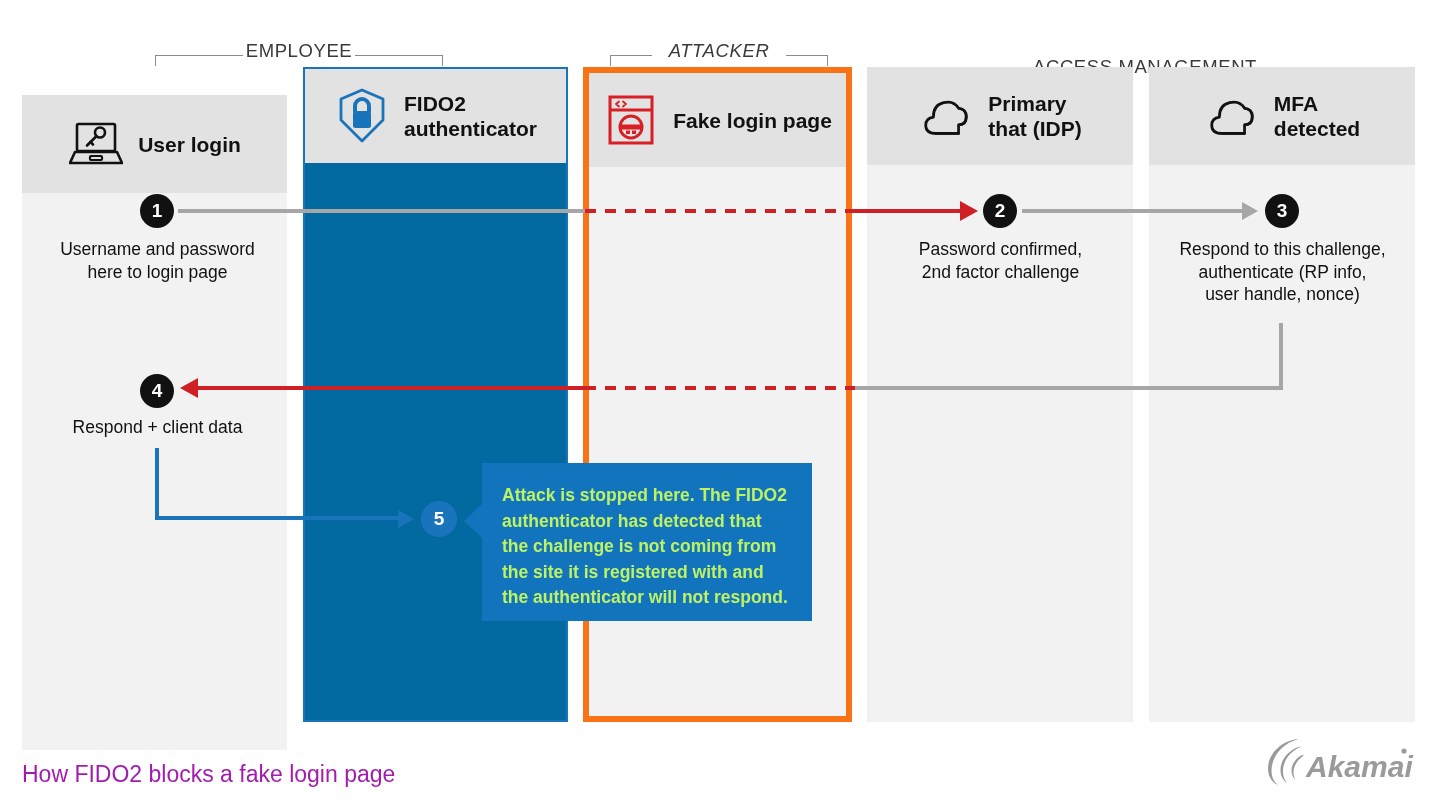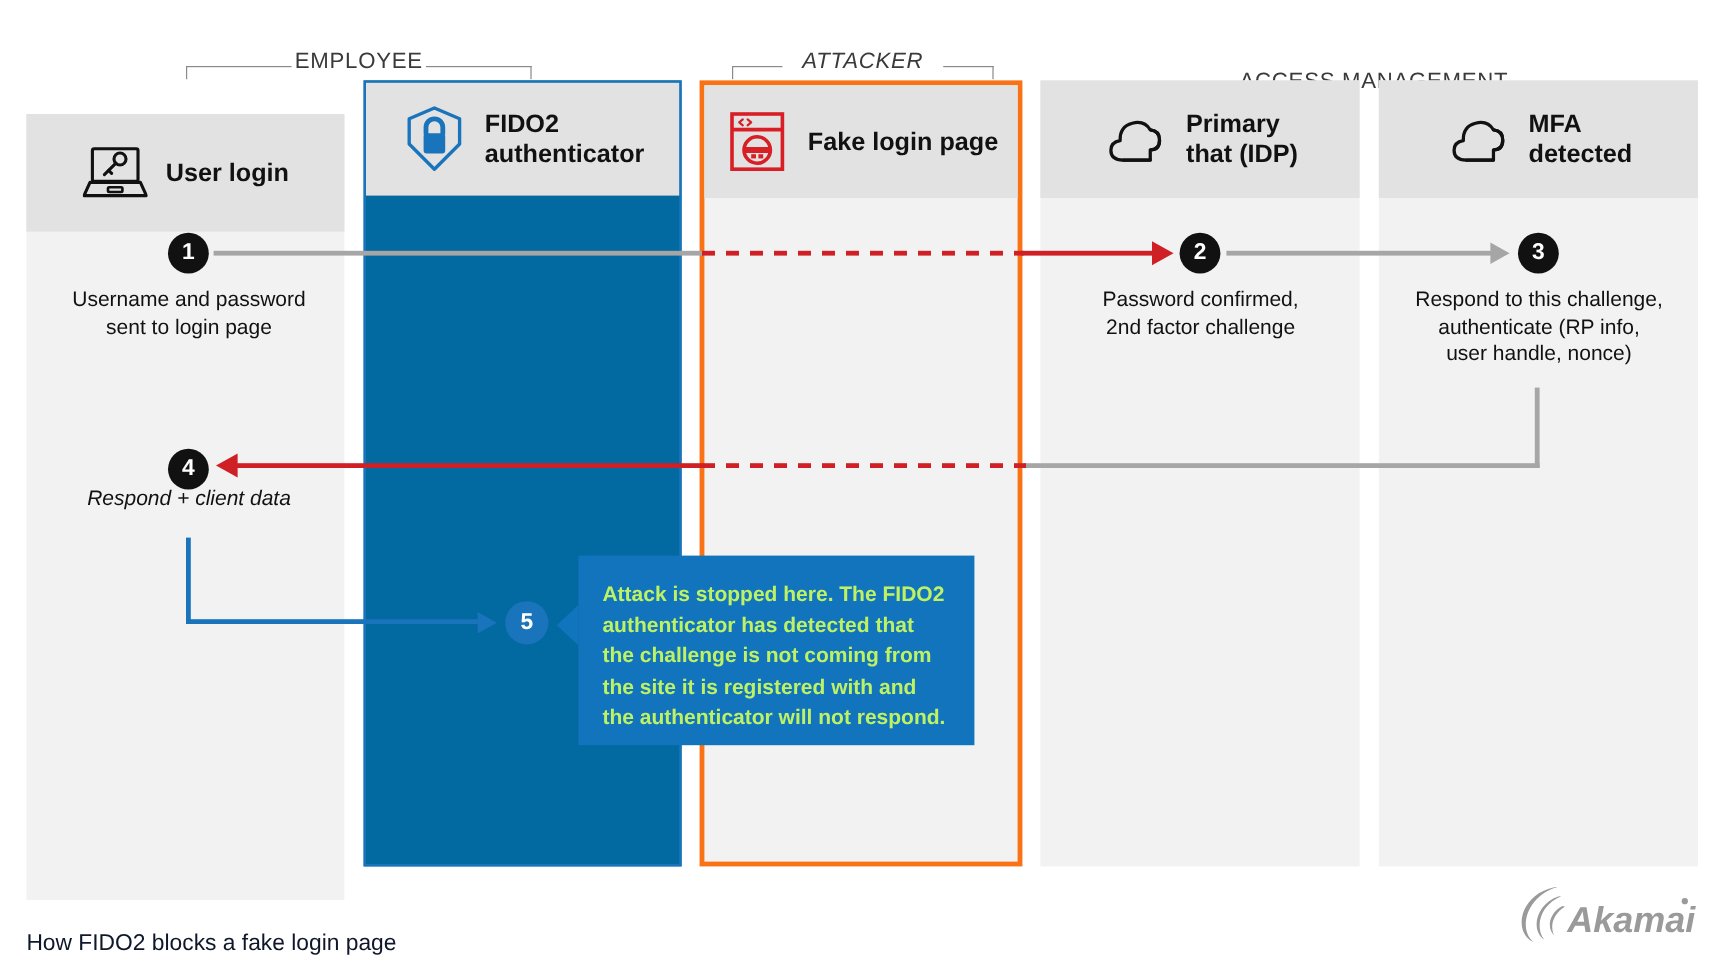--- a/index.html
+++ b/index.html
@@ -56,21 +56,21 @@
   }
   
   .column {
     position: absolute;
     top: 67px;
     height: 655px;
     background: #f2f2f2;
     box-sizing: border-box;
   }
   .column.bordered-blue { border: 2px solid #1a74bb; background: #0369a1; }
-  .column.bordered-red  { border: 4px solid #f97316; background: #f2f2f2; }
+  .column.bordered-red  { border: 6px solid #f97316; background: #f2f2f2; }
   .col-header {
     position: absolute;
     left: 0; top: 0;
     width: 100%;
     height: 98px;
     background: #e2e2e2;
     display: flex;
     align-items: center;
     justify-content: center;
     box-sizing: border-box;
@@ -179,24 +179,23 @@
     border-top: 17px solid transparent;
     border-bottom: 17px solid transparent;
     border-right: 18px solid #1174bd;
     z-index: 7;
   }
   
   .footer-caption {
     position: absolute;
     left: 22px;
     top: 762px;
-    font-size: 19px;
-    color: #0f172a;
+    font-size: 23px;
+    color: #a21caf;
     line-height: 24px;
-    margin-top: 13px;
   }
   .akamai-logo {
     position: absolute;
     left: 1262px;
     top: 733px;
     width: 160px;
     height: 56px;
   }
 </style>
 </head>
@@ -324,27 +323,27 @@
   <div class="line-h blue" style="left:155px; top:516px; width:245px;"></div>
   <div class="arrowhead arrow-right-blue" style="left:398px; top:510px;"></div>
 
   <div class="step-circle" style="left:140px; top:194px;">1</div>
   <div class="step-circle" style="left:983px; top:194px;">2</div>
   <div class="step-circle" style="left:1265px; top:194px;">3</div>
   <div class="step-circle" style="left:140px; top:374px;">4</div>
   <div class="step-circle blue" style="left:421px; top:501px; width:36px; height:36px;">5</div>
 
   <div class="step-caption" style="left:25px; top:238px; width:265px;">Username and password
-sent to login page</div>
+here to login page</div>
   <div class="step-caption" style="left:868px; top:238px; width:265px;">Password confirmed,
 2nd factor challenge</div>
   <div class="step-caption" style="left:1150px; top:238px; width:265px;">Respond to this challenge,
 authenticate (RP info,
 user handle, nonce)</div>
-  <div class="step-caption" style="left:25px; top:404px; width:265px;font-style:italic;">Respond + client data</div>
+  <div class="step-caption" style="left:25px; top:416px; width:265px;">Respond + client data</div>
 
   <div class="callout-tail" style="left:464px; top:504px;"></div>
   <div class="callout" style="left:482px; top:463px; width:330px; height:158px;">Attack is stopped here. The FIDO2 authenticator has detected that the challenge is not coming from the site it is registered with and the authenticator will not respond.</div>
 
   <div class="footer-caption">How FIDO2 blocks a fake login page</div>
 
   <div class="akamai-logo">
     <svg width="160" height="56" viewBox="0 0 160 56">
       <g fill="#9a9a9a">
         <path d="M32.5 6.5 C16 10 6 23 6 35.5 C6 43.5 10 49.5 16 52 C11.5 48.5 9.5 43.5 9.5 37.5 C9.5 24 20 10.5 36 6.2 C35 6.1 33.5 6.2 32.5 6.5 Z"></path>

